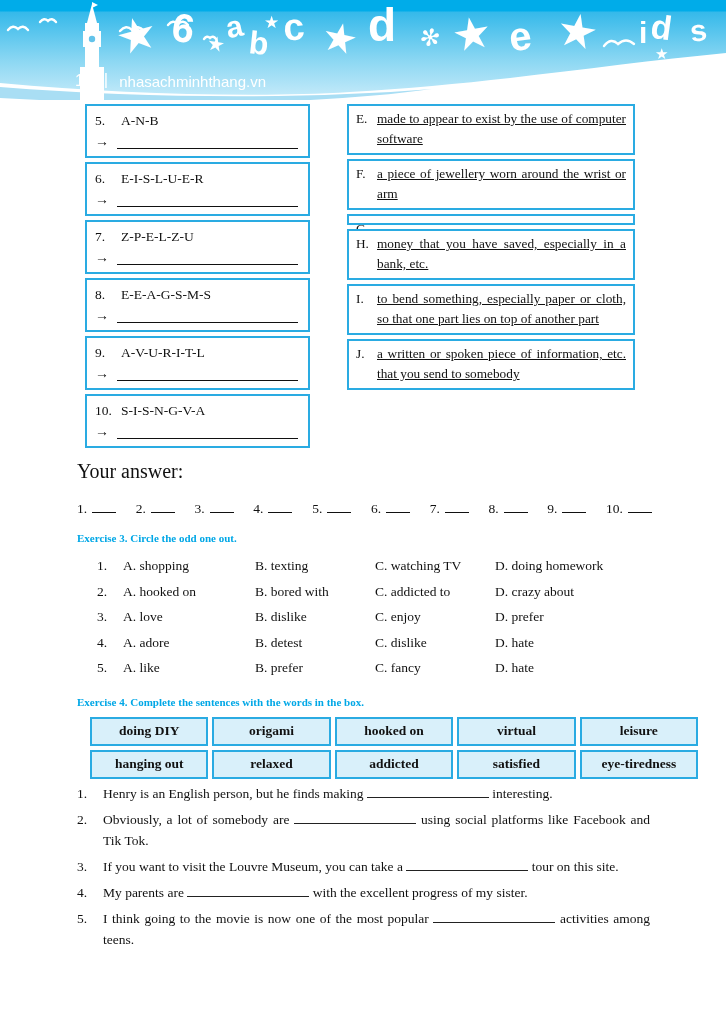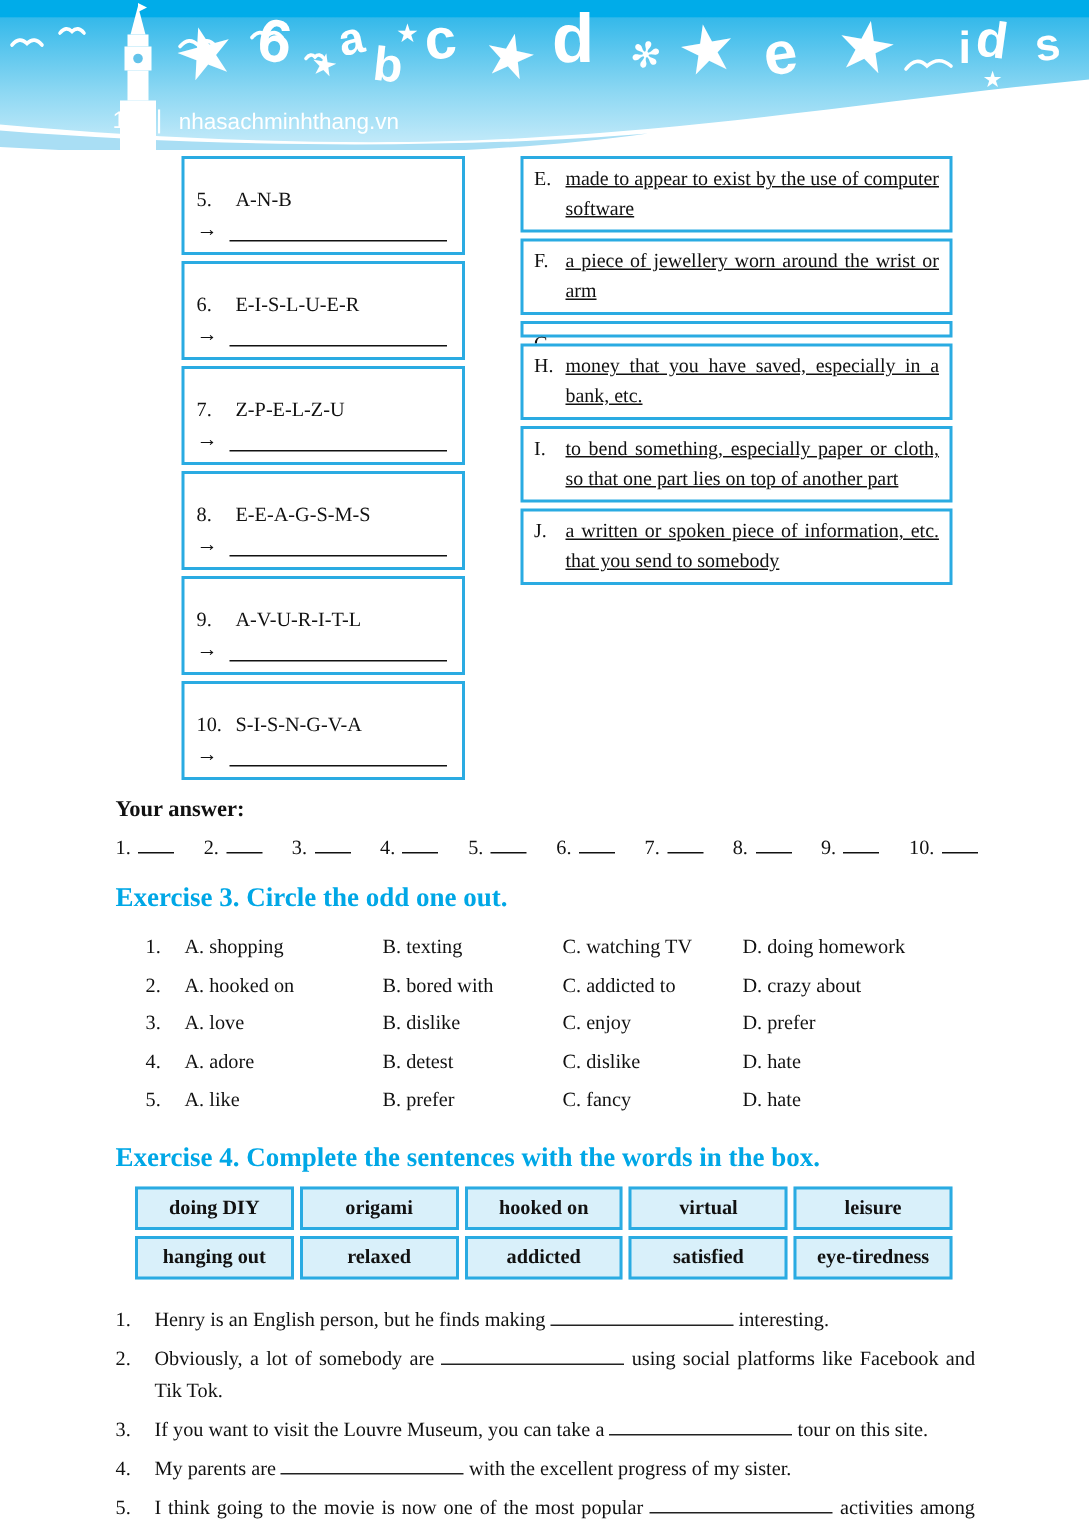--- a/index.html
+++ b/index.html
@@ -23,43 +23,43 @@
   .page-info .num{font-size:16px;}
   .page-info .sep{margin:0 11px; font-weight:100; font-size:17px;}
 
   
   main{padding:4px 76px 0 77px;}
 
   .tables-row{display:flex; margin-left:8px; gap:37px;}
   .scramble-table{width:225px; display:flex; flex-direction:column; gap:4px;}
   .defs-table{width:288px; display:flex; flex-direction:column; gap:4px;}
 
-  .sc-cell{border:2px solid var(--accent); background:#fff; padding:16px 8px 7px; font-size:13.5px;margin-left:36px;}
+  .sc-cell{border:2px solid var(--accent); background:#fff; padding:4px 8px 7px; font-size:13.5px;}
   .sc-line1{line-height:17px; padding-top:2px;}
   .sc-num{display:inline-block; width:26px;}
   .sc-line2{display:flex; align-items:flex-end; margin-top:4px; height:16px;}
   .arrow{font-size:14px; line-height:14px;}
   .sc-blank{flex:1; border-bottom:1.5px solid #111; height:14px; margin-left:8px; margin-right:2px;}
 
   .def-cell{border:2px solid var(--accent); background:#fff; position:relative;
     padding:3px 7px 4px; font-size:13.3px; line-height:20px;}
   .def-label{position:absolute; left:7px; top:3px;}
   .def-text{margin-left:21px; text-align:justify;text-decoration:underline;}
 
-  .ya-label{font-weight:bold; font-size:15px; margin:12px 0 7px;}
+  .ya-label{font-weight:normal; font-size:20px; margin:12px 0 17px;}
   .ya-row{display:flex; justify-content:space-between; width:575px; font-size:13.5px;}
   .ya-item{white-space:nowrap;}
   .ya-blank{display:inline-block; width:24px; border-bottom:1.5px solid #111; height:13px; margin-left:5px;}
 
-  .ex-title{color:var(--heading); font-size:18px; font-weight:bold; margin:15px 0 9px; font-family:"Liberation Serif","DejaVu Serif",serif;}
+  .ex-title{color:var(--heading); font-size:11px; font-weight:bold; margin:15px 0 9px; font-family:"Liberation Serif","DejaVu Serif",serif;}
 
   .ex3{font-size:13.5px; margin-left:20px; margin-bottom:4px;}
   .ex3-row{display:grid; grid-template-columns:26px 132px 120px 120px auto; line-height:25.5px;}
 
-  .word-box{margin-left:13px; width:545px; margin-bottom:16px;}
+  .word-box{margin-left:13px; width:608px; margin-bottom:4px;}
   .box-row{display:flex; gap:4px; margin-bottom:4px;}
   .box-cell{flex:1; border:2px solid var(--accent); background:var(--box-bg);
     text-align:center; padding:4px 0 5px; font-weight:bold; font-size:13.5px;}
 
   .sentences{font-size:13.5px;}
   .sentence{position:relative; padding-left:26px; margin-bottom:5px; line-height:21px;}
   .s-num{position:absolute; left:0; top:0;}
   .s-text{display:block; text-align:justify;}
   .s-blank{display:inline-block; width:122px; border-bottom:1.4px solid #222; height:13px; vertical-align:baseline;}
 </style>

